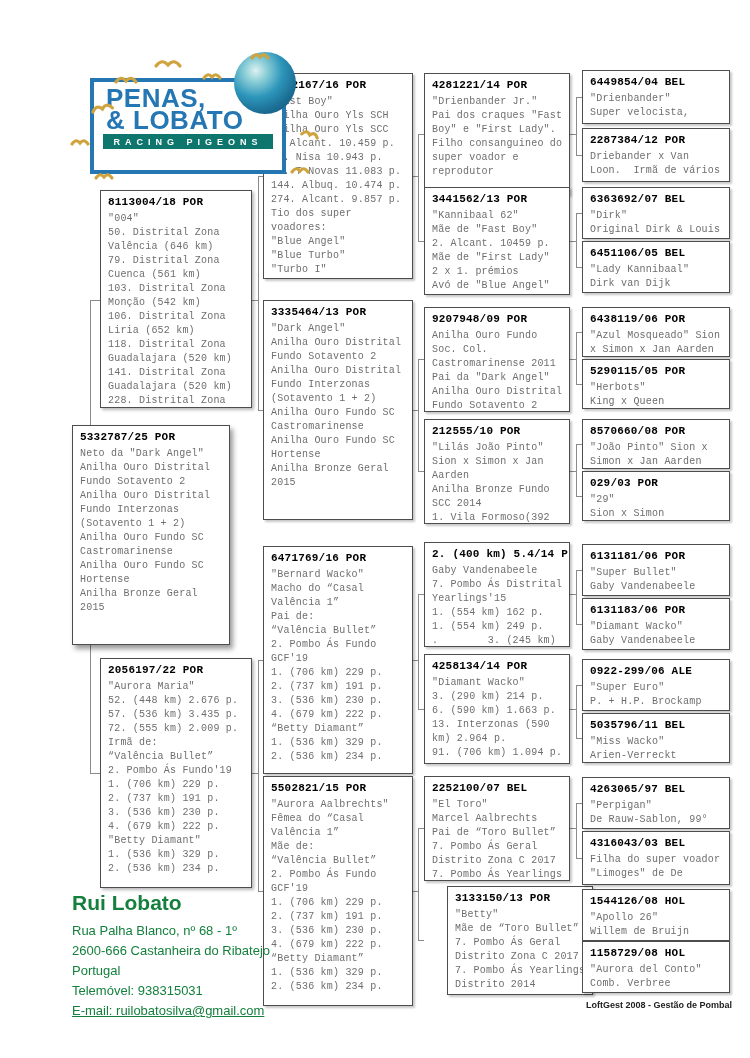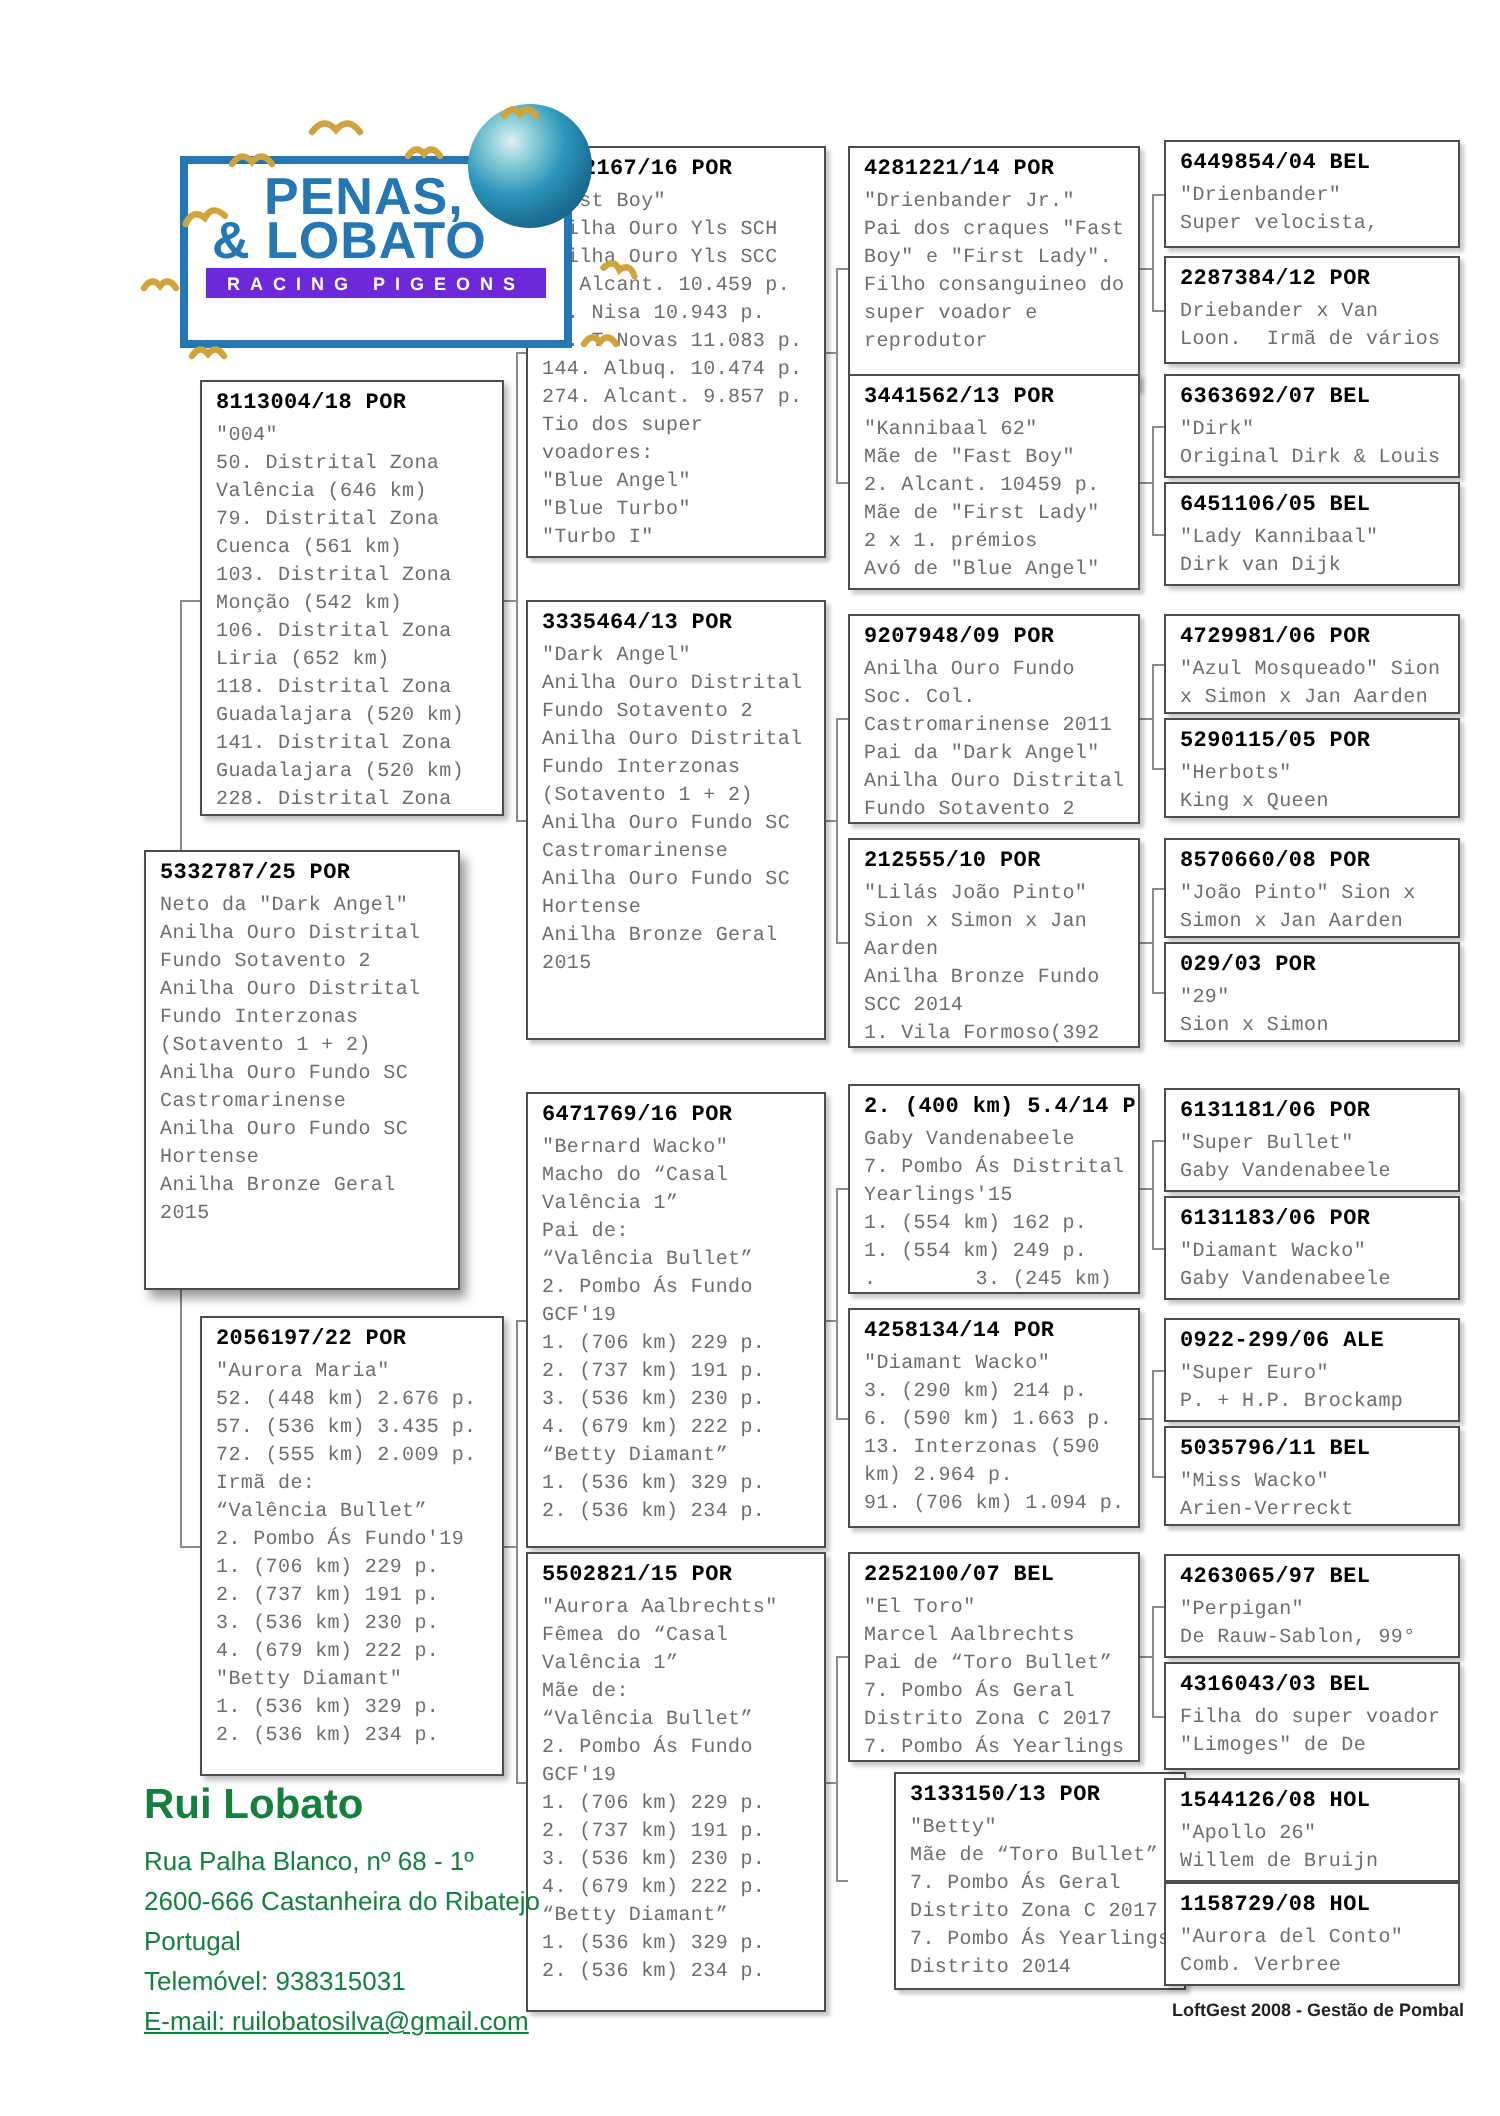--- a/index.html
+++ b/index.html
@@ -14,22 +14,22 @@
         letter-spacing:0.2px;white-space:pre;}
   .bodytxt{color:#6e6e6e;font-size:10px;line-height:14px;white-space:pre-wrap;letter-spacing:0.2px;}
   .cline{position:absolute;background:#8a8a8a;z-index:1;}
   
   #logo{position:absolute;left:88px;top:64px;width:215px;height:122px;z-index:4;}
   #logo-frame{position:absolute;left:2px;top:14px;width:196px;height:96px;
               border:4px solid #2477b3;box-sizing:border-box;background:#fff;
               display:flex;flex-direction:column;justify-content:flex-start;}
   .logo-line{font-family:"Liberation Sans","DejaVu Sans",sans-serif;font-weight:bold;
              color:#2477b3;font-size:26px;line-height:22px;padding-left:12px;letter-spacing:0.5px;}
-  .logo-line:first-child{padding-top:5px;margin-left:26px;}
-  #logo-banner{margin:3px 9px 0 9px;background:#6d28d9;color:#fff;text-align:center;
+  .logo-line:first-child{padding-top:5px;}
+  #logo-banner{margin:3px 9px 0 9px;background:#0f766e;color:#fff;text-align:center;
                font-family:"Liberation Sans",sans-serif;font-weight:bold;font-size:9px;
                letter-spacing:5px;padding:3px 0 2px 0;}
   #globe{position:absolute;left:146px;top:-12px;width:62px;height:62px;border-radius:50%;
          background:radial-gradient(circle at 35% 30%, #dff0f2 0%, #8fd0d8 18%, #2e96bb 45%, #1b6e94 70%, #144f6f 100%);
          z-index:5;}
   #birds{position:absolute;left:-32px;top:-12px;z-index:6;pointer-events:none;}
   
   #contact{position:absolute;left:72px;top:891px;width:260px;
            font-family:"Liberation Sans","DejaVu Sans",sans-serif;color:#15803d;z-index:2;}
   #contact-name{font-size:21px;font-weight:bold;margin-bottom:6px;}
@@ -268,21 +268,21 @@
     <div class="ring">6363692/07 BEL</div>
     <div class="bodytxt">"Dirk"
 Original Dirk &amp; Louis</div>
   </div>
   <div class="box flat" style="left:582px;top:241px;width:148px;height:52px">
     <div class="ring">6451106/05 BEL</div>
     <div class="bodytxt">"Lady Kannibaal"
 Dirk van Dijk</div>
   </div>
   <div class="box flat" style="left:582px;top:307px;width:148px;height:50px">
-    <div class="ring">4729981/06 POR</div>
+    <div class="ring">6438119/06 POR</div>
     <div class="bodytxt">"Azul Mosqueado" Sion
 x Simon x Jan Aarden</div>
   </div>
   <div class="box flat" style="left:582px;top:359px;width:148px;height:50px">
     <div class="ring">5290115/05 POR</div>
     <div class="bodytxt">"Herbots"
 King x Queen</div>
   </div>
   <div class="box flat" style="left:582px;top:419px;width:148px;height:50px">
     <div class="ring">8570660/08 POR</div>

